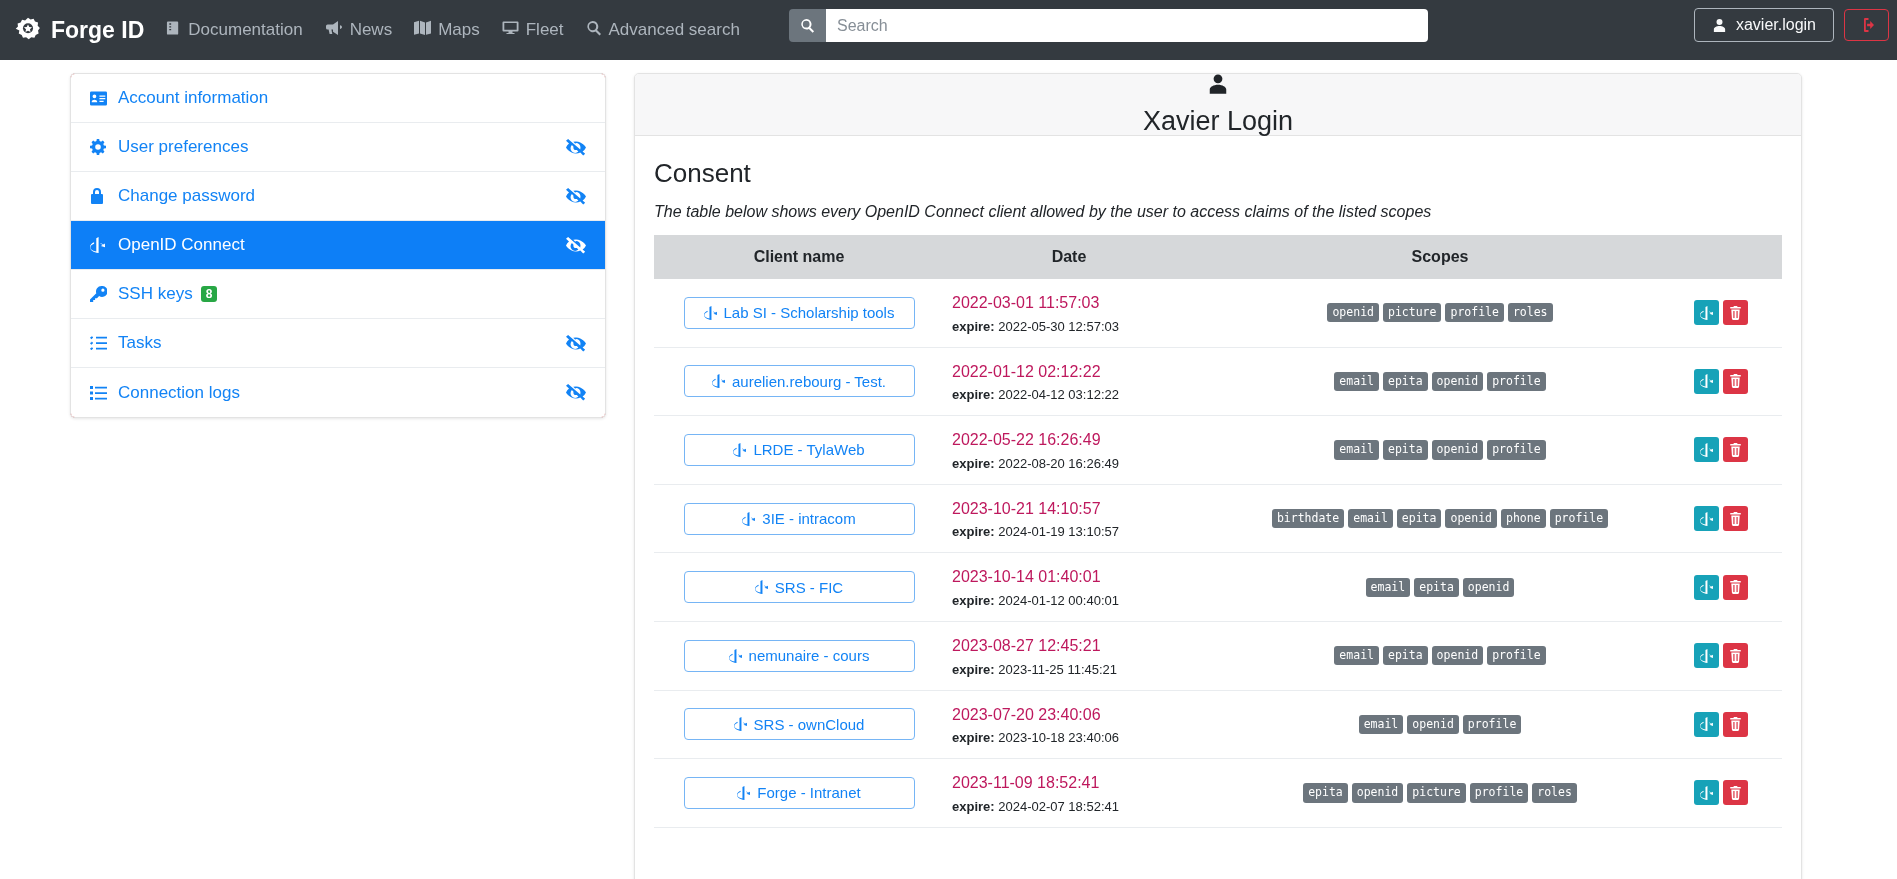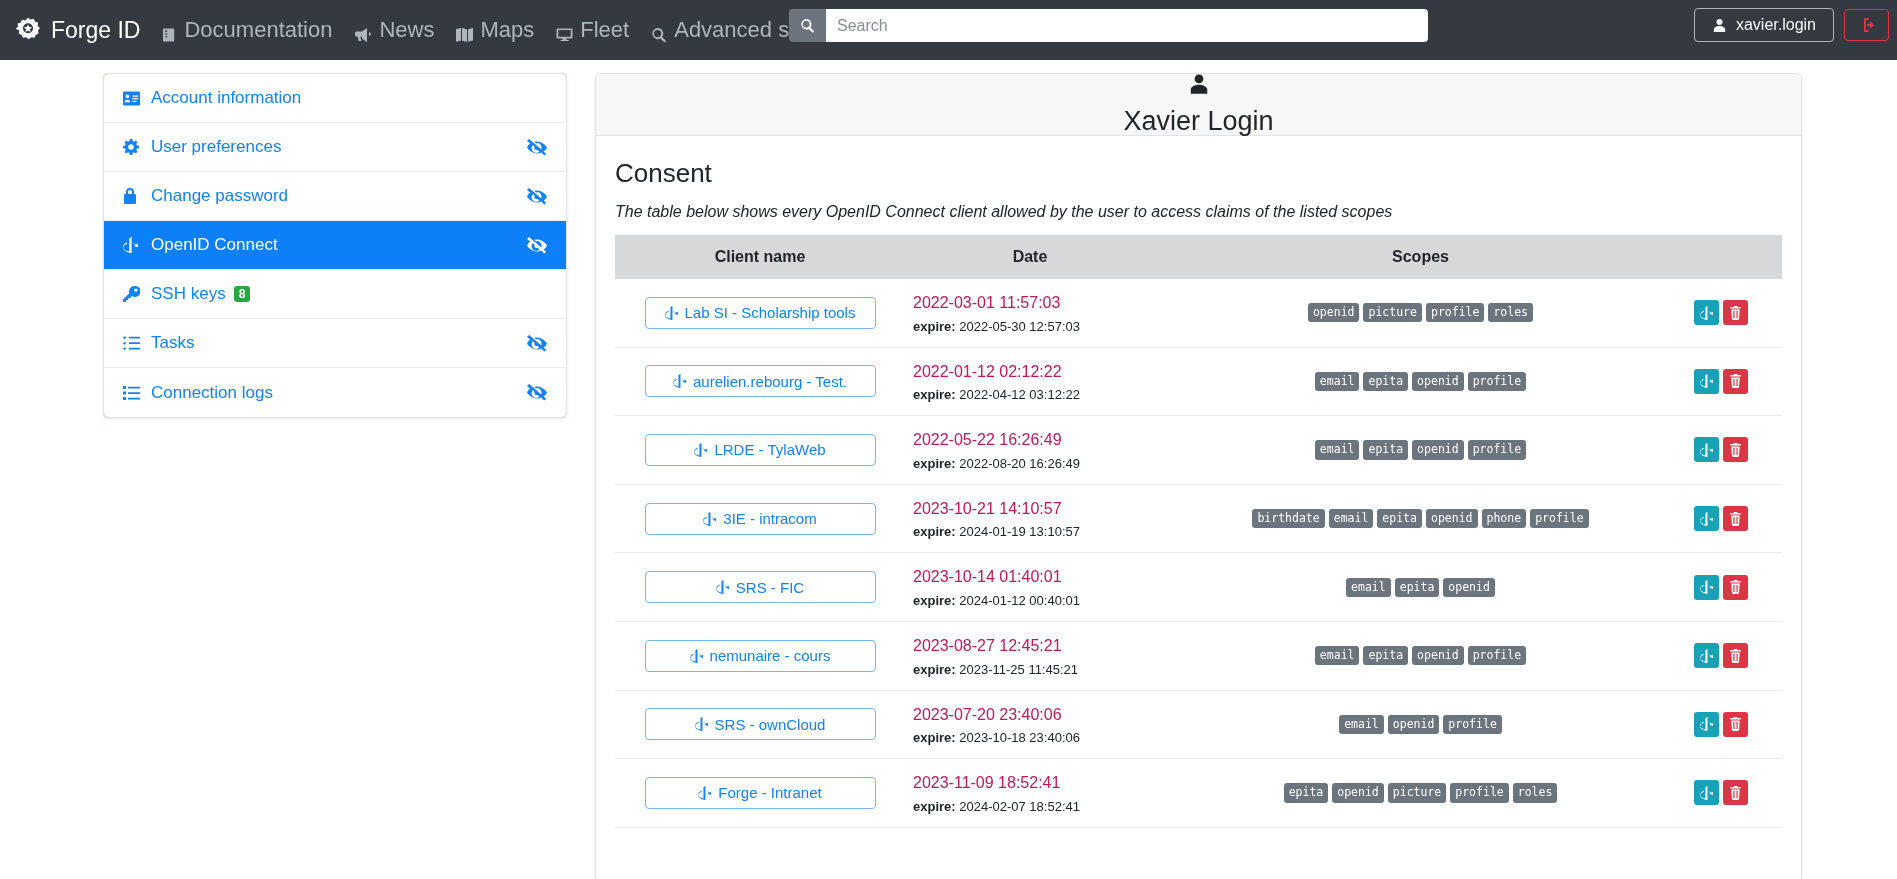--- a/index.html
+++ b/index.html
@@ -19,30 +19,30 @@
     background: #343a40;
     display: flex;
     align-items: center;
     padding: 0 14px;
     position: relative;
   }
   .brand {
     display: flex; align-items: center; gap: 9px;
     color: #ffffff;
     font-size: 23px;
-    font-weight: 400;
+    font-weight: 700;
     margin-right: 22px;
     white-space: nowrap;
   }
   .brand svg { display:block; }
   .nav-links { display: flex; align-items: center; gap: 22px; }
   .nav-link {
-    display: flex; align-items: flex-end; gap: 7px;
+    display: flex; align-items: flex-start; gap: 7px;
     color: #adb5bd;
-    font-size: 22px;
+    font-size: 17px;
     white-space: nowrap;
     cursor: pointer;
   }
   .nav-link svg { display:block; fill: #adb5bd; }
 
   .searchwrap {
     position: absolute;
     left: 789px;
     top: 9px;
     width: 639px;
@@ -95,22 +95,22 @@
     cursor: pointer;
     background: transparent;
   }
   .logout-btn svg { fill:#dc3545; display:block; }
 
   
   .page { display: flex; align-items: flex-start; }
 
   
   .sidebar {
-    width: 464px;
-    margin: 13px 0 0 103px;
+    width: 536px;
+    margin: 13px 0 0 70px;
     background: #b91c1c;
     border: 1px solid #e3e3e3;
     border-radius: 5px;
     box-shadow: 0 1px 3px rgba(0,0,0,.10);
     overflow: hidden;
   }
   .side-item {
     display: flex;
     align-items: center;
     height: 49px;

